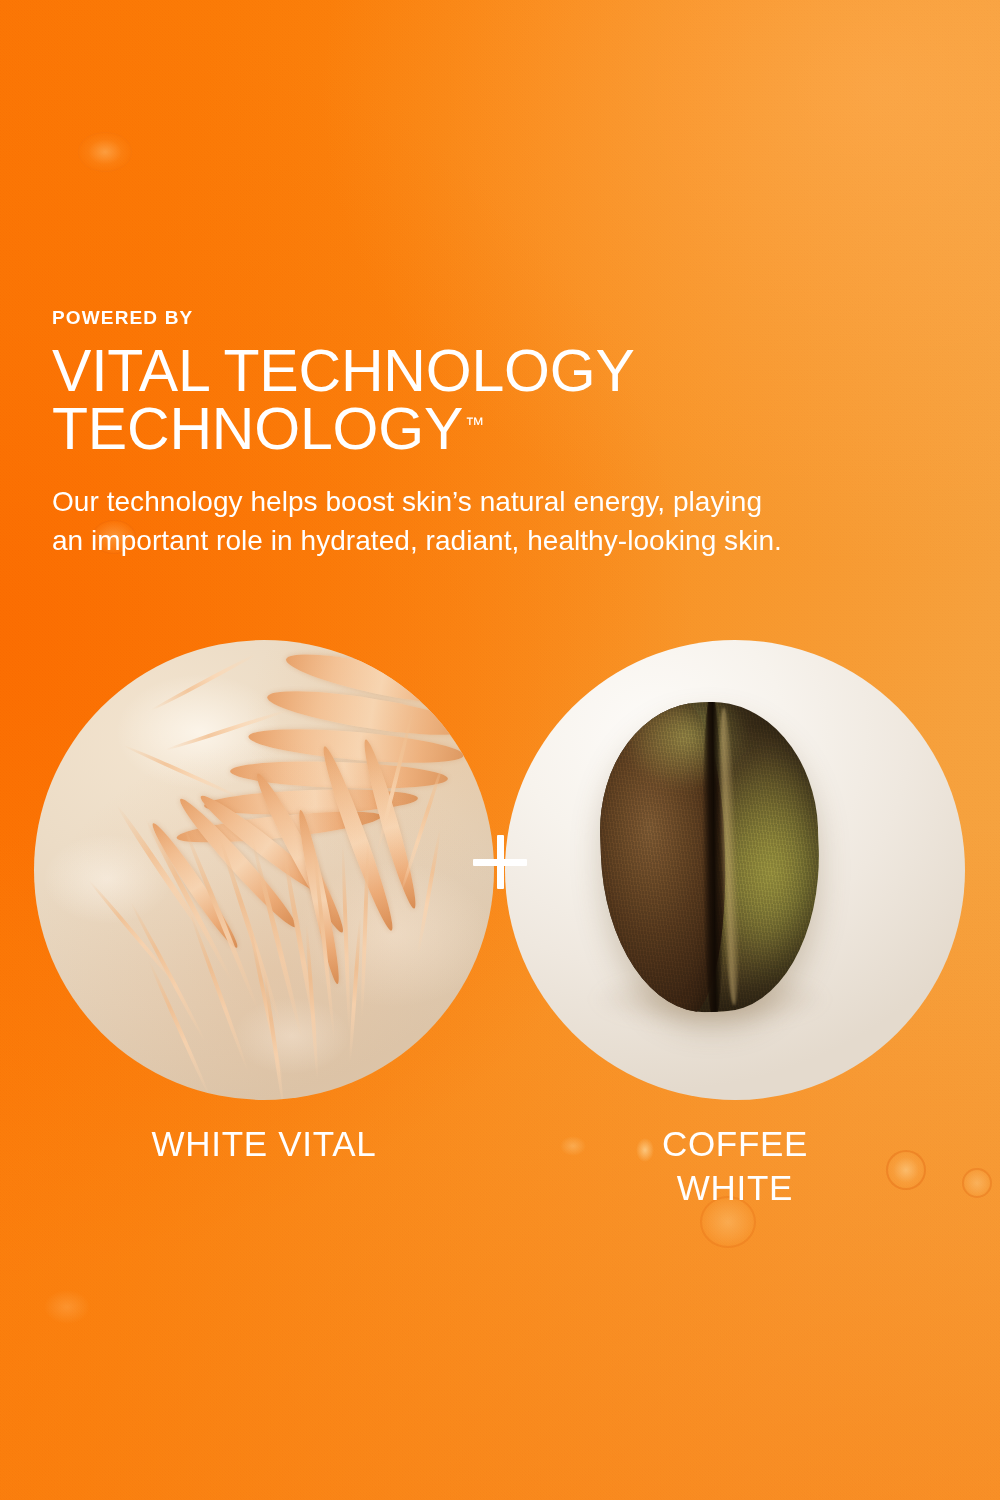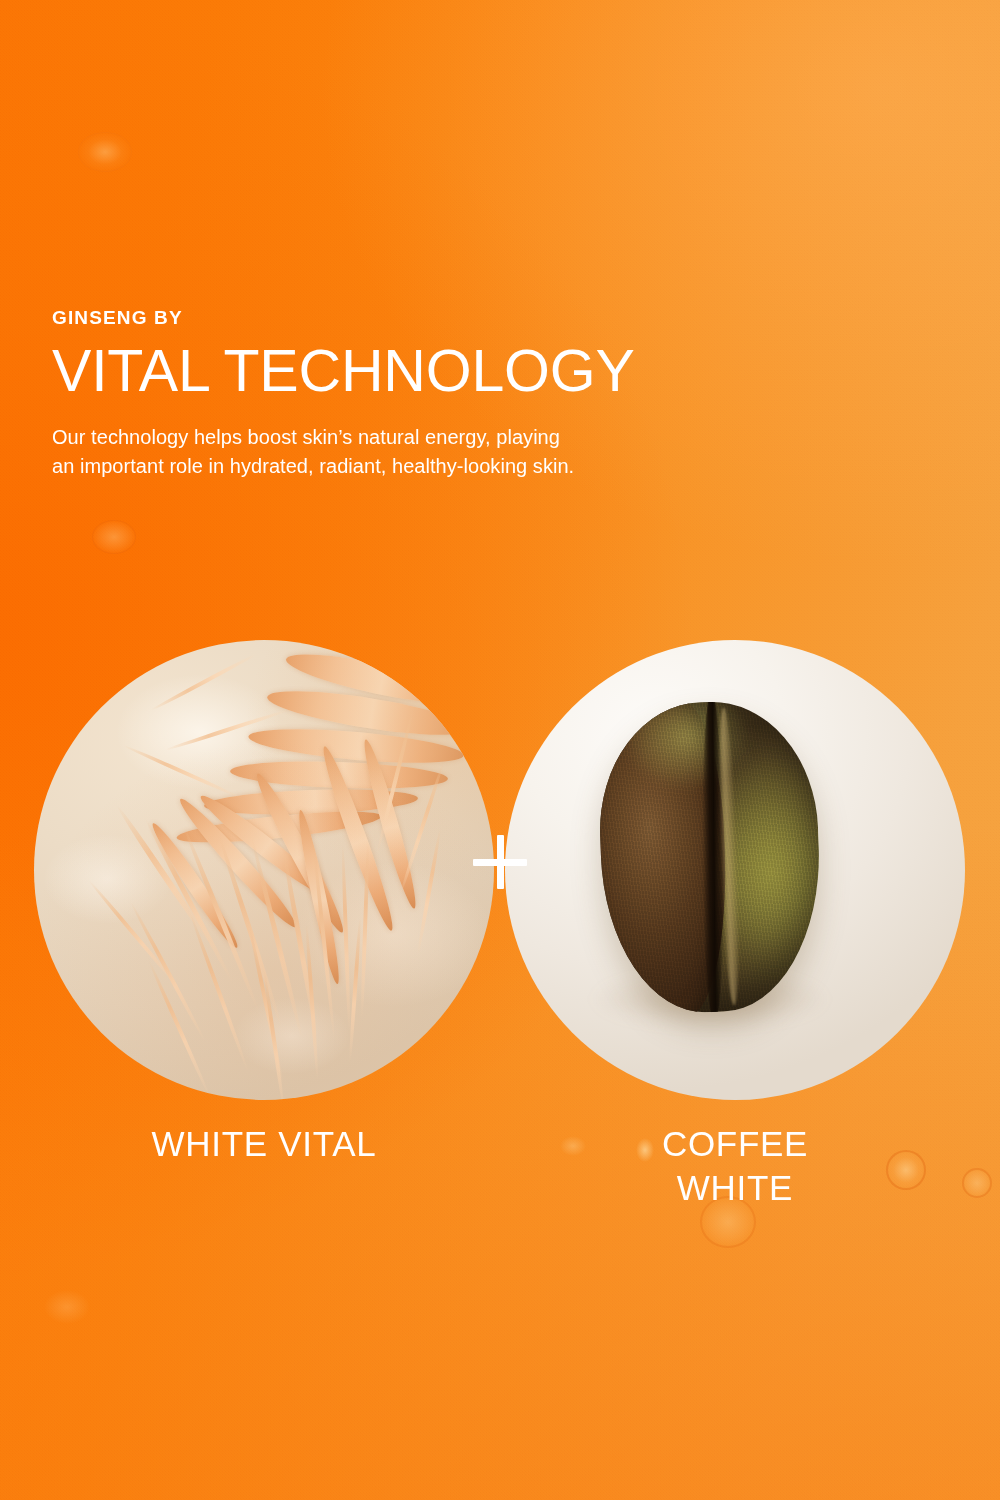--- a/index.html
+++ b/index.html
@@ -88,21 +88,21 @@
   .headline .hl-line { display:block; }
   .tm {
     font-size:0.33em;
     vertical-align:0.96em;
     letter-spacing:0.5px;
     margin-left:2px;
   }
 
   .body-copy {
     margin-top:23px;
-    font-size:20px;
+    font-size:28px;
     font-weight:300;
     line-height:1.42;
     color:#ffffff;
     letter-spacing:0.05px;
   }
   .body-copy .bc-line { display:block; }
 
   
   .ingredients { position:absolute; left:0; top:640px; width:1000px; height:460px; }
 
@@ -282,24 +282,25 @@
   <div class="droplet" style="left:700px; top:1196px; width:56px; height:52px;
               background:radial-gradient(closest-side, rgba(255,226,168,0.30) 0%, rgba(255,202,128,0) 100%);
               box-shadow:0 0 0 2px rgba(224,100,16,0.26) inset;"></div>
   <div class="droplet" style="left:44px; top:1290px; width:46px; height:34px;
               background:radial-gradient(closest-side, rgba(255,204,140,0.26) 0%, rgba(255,186,104,0) 100%);"></div>
   <div class="droplet" style="left:560px; top:1136px; width:26px; height:20px;
               background:radial-gradient(closest-side, rgba(255,222,164,0.34) 0%, rgba(255,200,126,0) 100%);"></div>
 
   <div class="copy">
 
-    <div class="eyebrow">GINSENG BY</div>
+    <div class="eyebrow">POWERED BY</div>
 
     <div class="headline">
       <span class="hl-line">VITAL TECHNOLOGY</span>
+      <span class="hl-line"><span>TECHNOLOGY</span><span class="tm">™</span></span>
     </div>
 
     <div class="body-copy">
       <span class="bc-line">Our technology helps boost skin’s natural energy, playing</span>
       <span class="bc-line">an important role in hydrated, radiant, healthy-looking skin.</span>
     </div>
   </div>
 
   <div class="ingredients">
 

